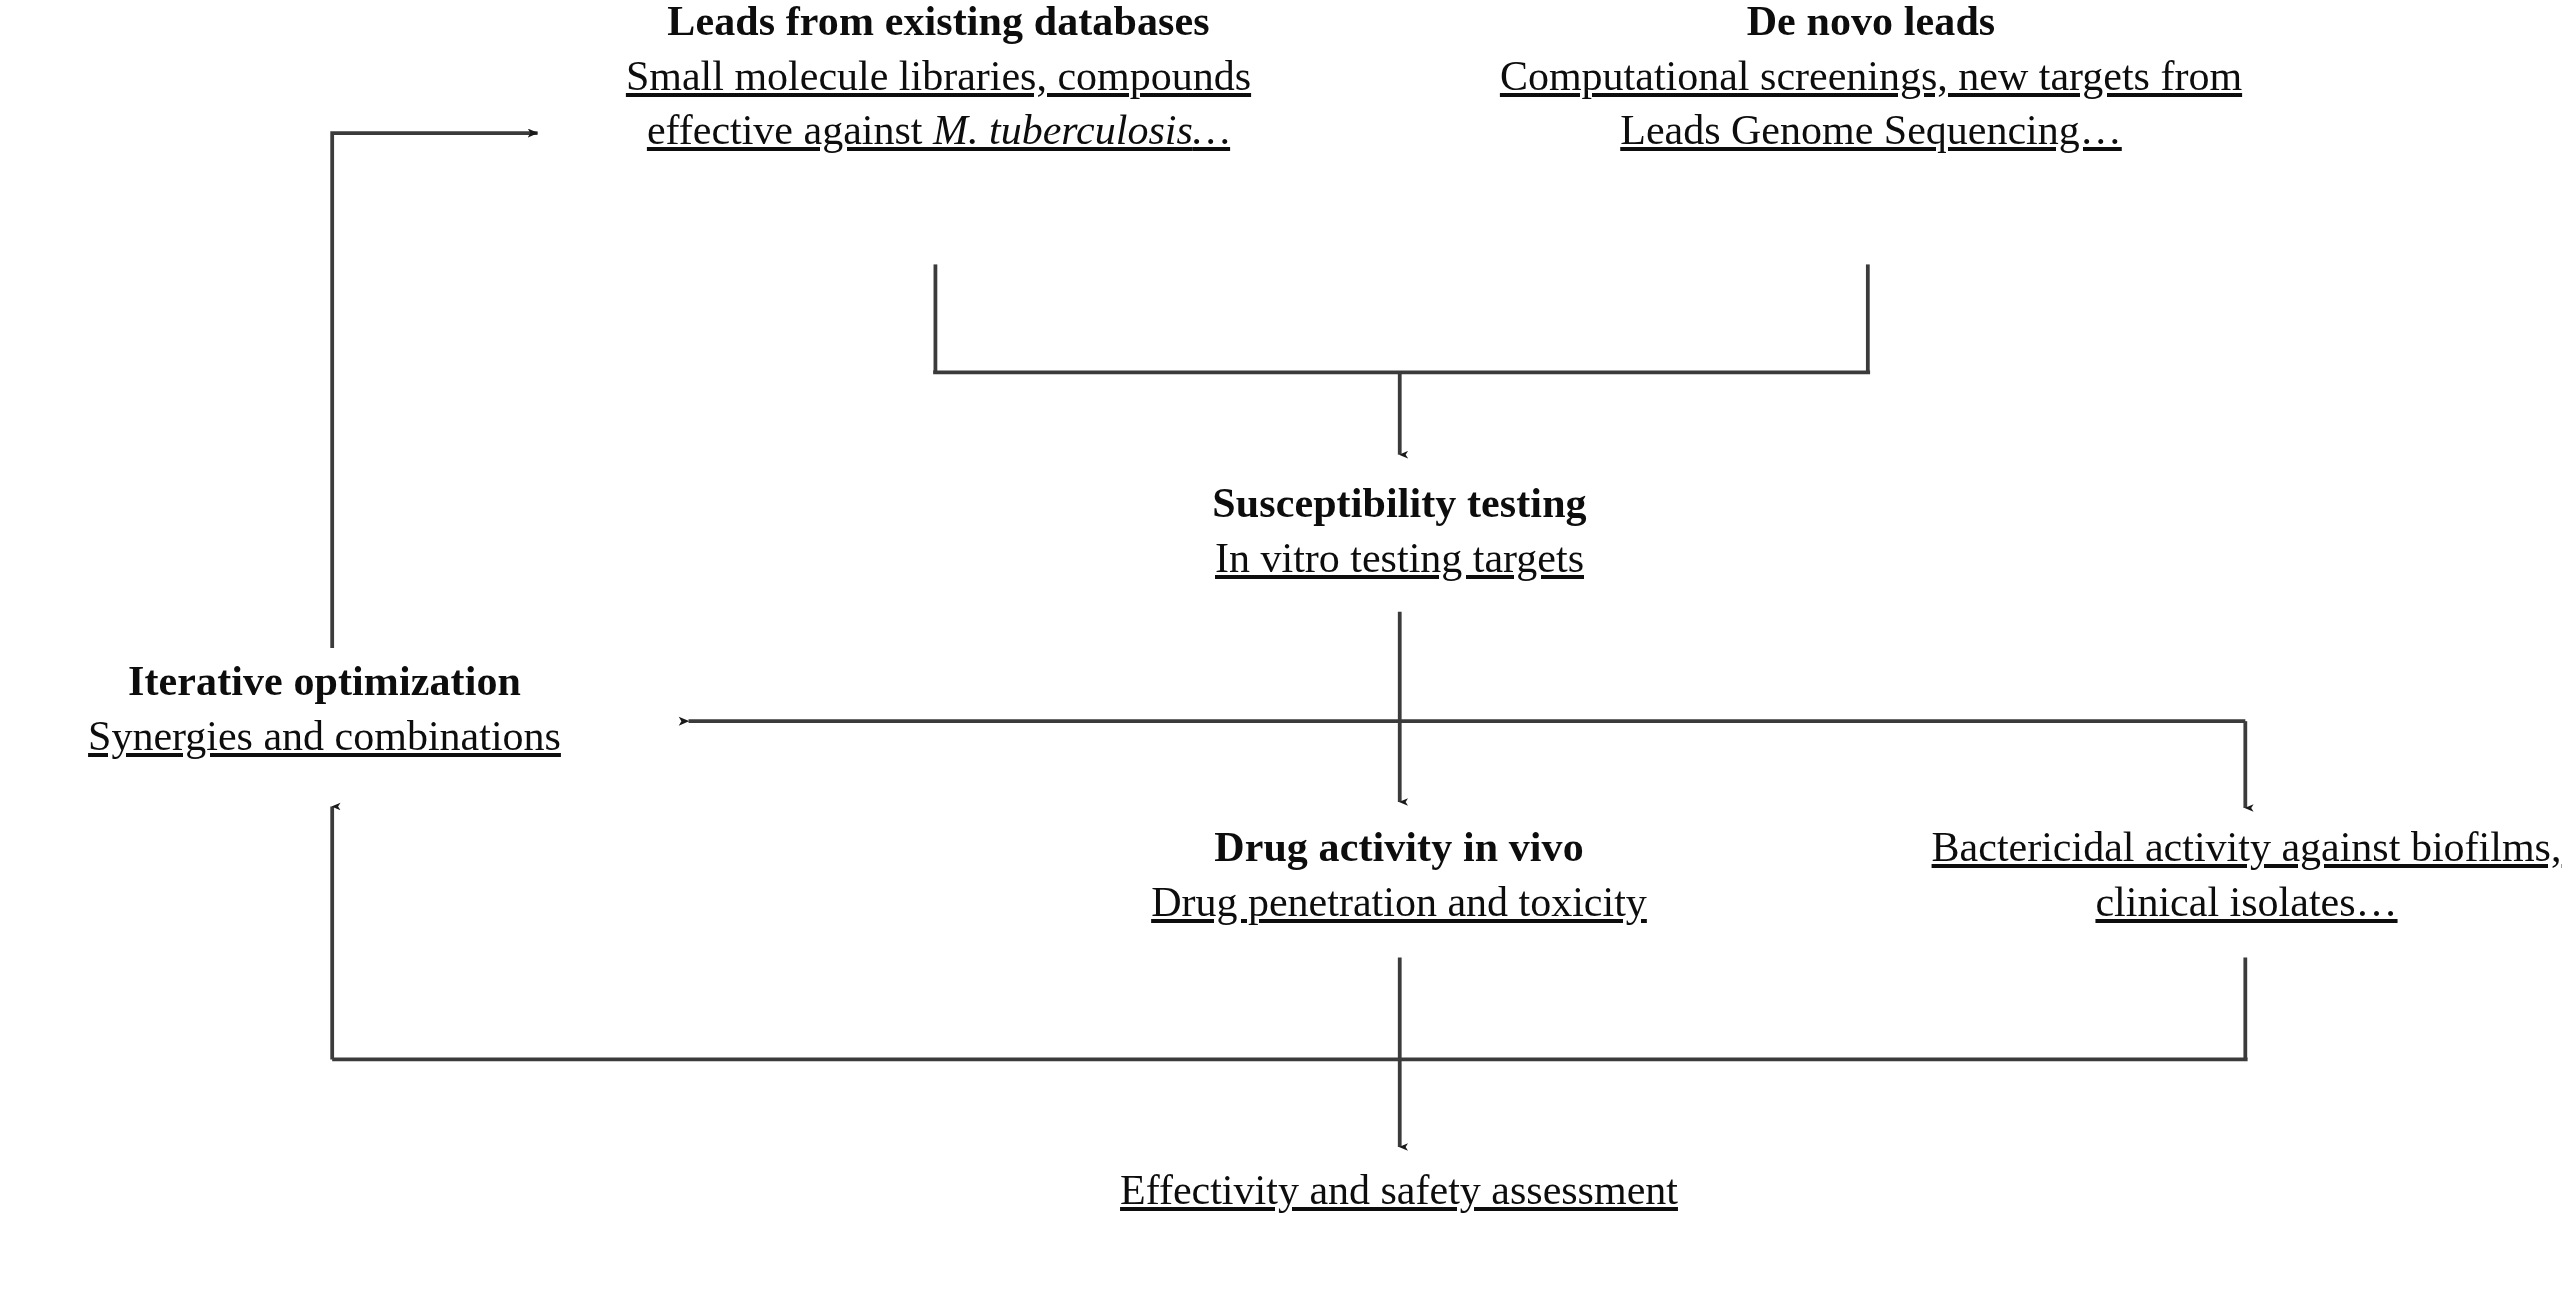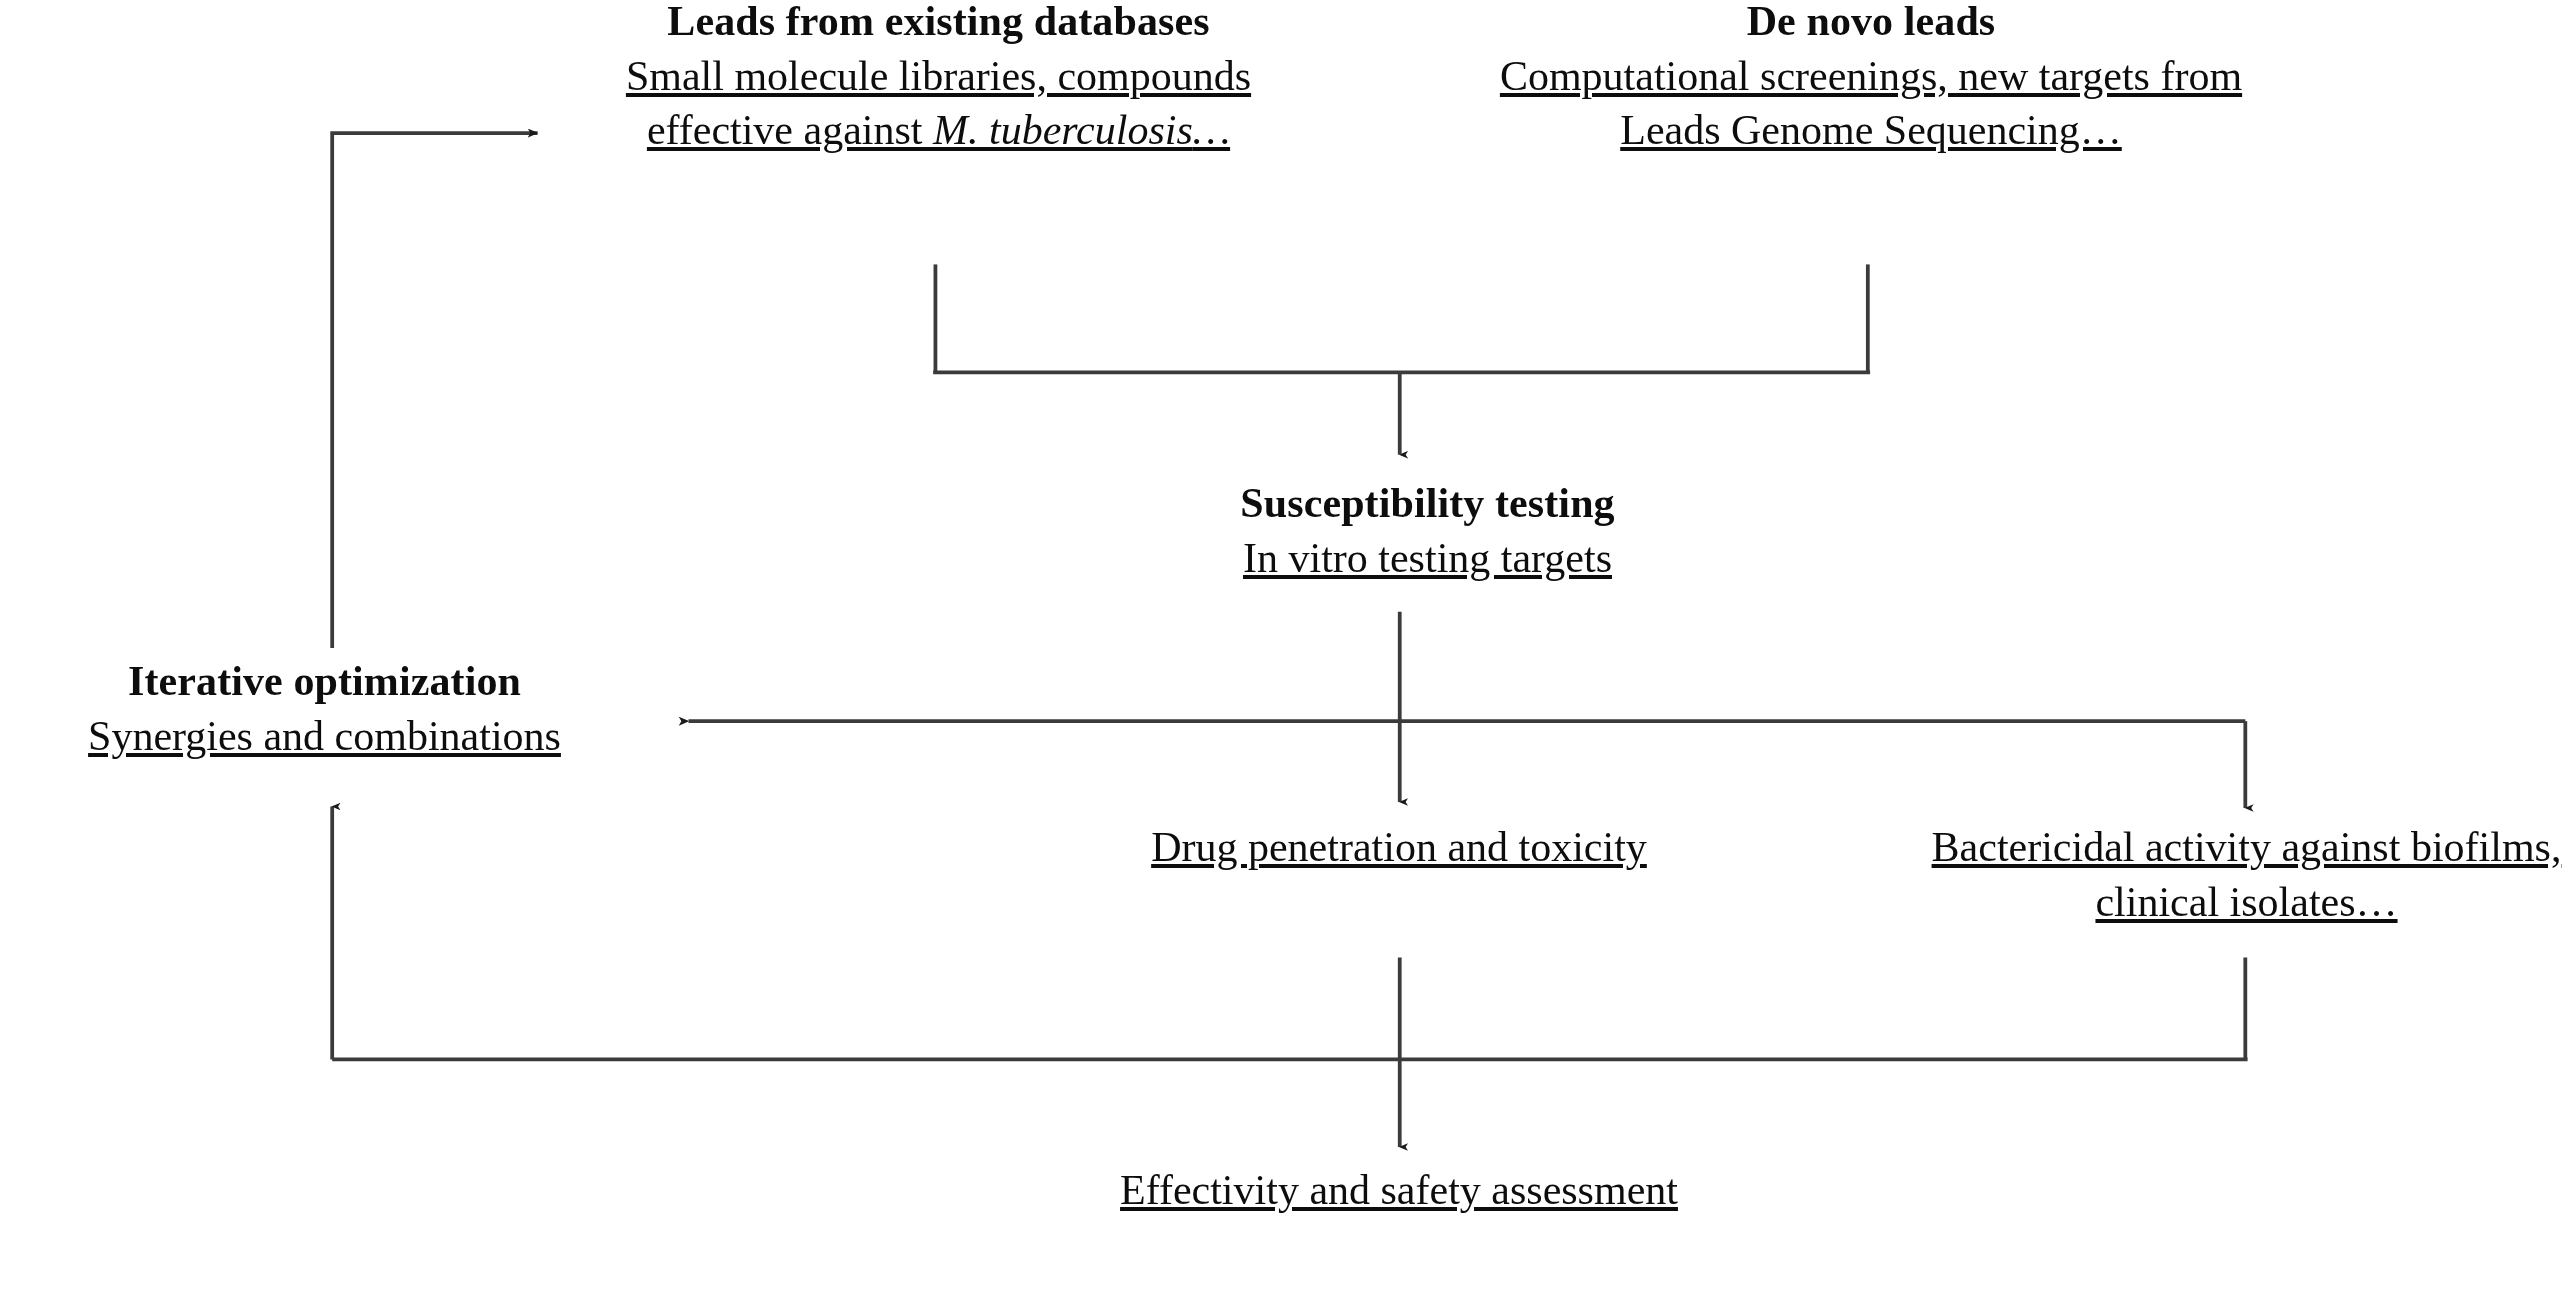--- a/index.html
+++ b/index.html
@@ -42,21 +42,21 @@
     display: block;
     font-weight: normal;
     font-size: 42px;
     text-decoration: underline;
   }
   .node .desc .ital { font-style: italic; }
 
   
   #node-leads-existing      { left: 561px;  top: -6px;   width: 755px; }
   #node-de-novo             { left: 1480px; top: -6px;   width: 782px; }
-  #node-susceptibility      { left: 1050px; top: 476px;  width: 755px; }
+  #node-susceptibility      { left: 1022px; top: 476px;  width: 755px; }
   #node-iterative           { left: -53px;  top: 654px;  width: 755px; }
   #node-drug-activity       { left: 984px; top: 820px; width: 830px; }
   #node-bactericidal        { left: 1865px; top: 820px; width: 763px; }
   #node-clinical-trials     { left: 984px; top: 1163px; width: 830px; }
 </style>
 </head>
 <body>
 
 <div id="canvas">
 
@@ -118,20 +118,21 @@
     <span class="title">Susceptibility testing</span>
     <span class="desc">In vitro testing targets</span>
   </div>
 
   <div class="node" id="node-iterative">
     <span class="title">Iterative optimization</span>
     <span class="desc">Synergies and combinations</span>
   </div>
 
   <div class="node" id="node-drug-activity">
+    <span class="title">Drug activity in vivo</span>
     <span class="desc">Drug penetration and toxicity</span>
   </div>
 
   <div class="node" id="node-bactericidal">
     <span class="desc">Bactericidal activity against biofilms, clinical isolates…</span>
   </div>
 
   <div class="node" id="node-clinical-trials">
     <span class="desc">Effectivity and safety assessment</span>
   </div>

